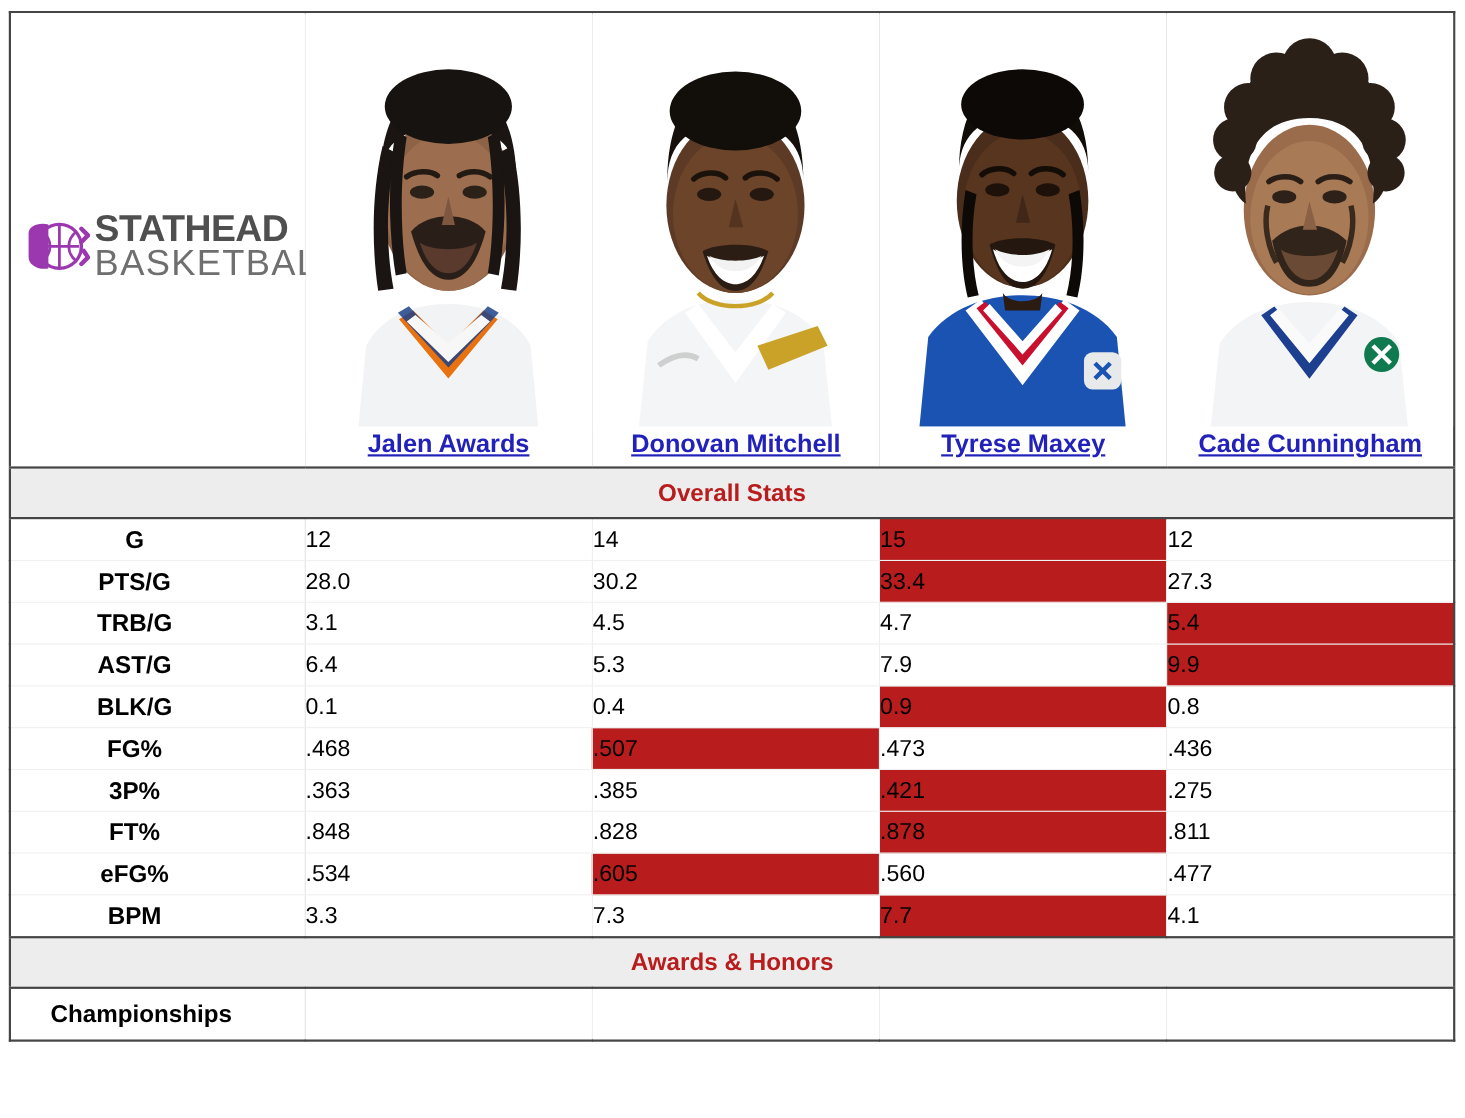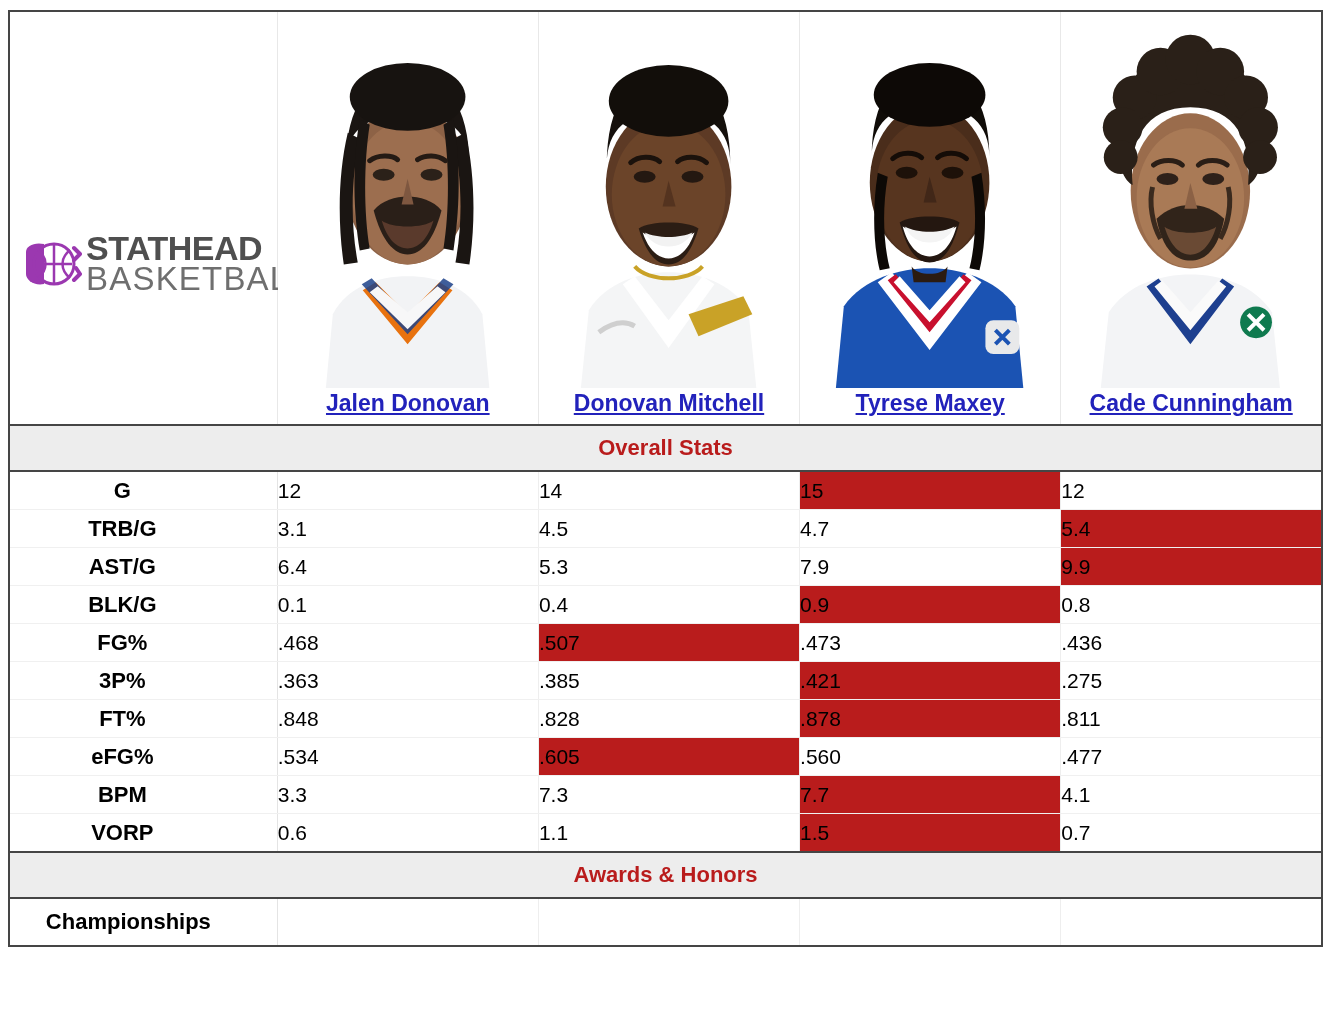--- a/index.html
+++ b/index.html
@@ -52,21 +52,20 @@
     position: relative;
   }
   .logo-wrap {
     position: absolute;
     left: 14px;
     top: 182px;
     width: 248px;
     height: 60px;
     display: flex;
     align-items: center;
-    margin-top: 40px;
   }
   .logo-mark {
     width: 58px;
     height: 52px;
     flex: 0 0 58px;
     position: relative;
   }
   .logo-text {
     margin-left: 4px;
     line-height: 0.92;
@@ -228,21 +227,21 @@
             <ellipse cx="130" cy="82" rx="58" ry="34" fill="#171310"></ellipse>
             <path d="M96 196 C104 186 118 182 130 182 C142 182 156 186 164 196 C156 226 144 240 130 240 C116 240 104 226 96 196 Z" fill="#2a1f18"></path>
             <path d="M104 206 C114 214 146 214 156 206 C150 226 140 234 130 234 C120 234 110 226 104 206 Z" fill="#5a3a2c"></path>
             <ellipse cx="106" cy="160" rx="11" ry="6" fill="#2b2119"></ellipse>
             <ellipse cx="154" cy="160" rx="11" ry="6" fill="#2b2119"></ellipse>
             <path d="M92 146 C100 140 114 140 120 145" stroke="#241a14" stroke-width="5" fill="none" stroke-linecap="round"></path>
             <path d="M140 145 C148 140 160 140 168 146" stroke="#241a14" stroke-width="5" fill="none" stroke-linecap="round"></path>
             <path d="M130 164 L124 190 L136 190 Z" fill="#7e5740"></path>
           </svg>
         </div>
-        <a class="pname">Jalen Donovan</a>
+        <a class="pname">Jalen Awards</a>
       </td>
 
       <td class="player-cell">
         <div class="photo">
           <svg class="hs" viewBox="0 0 261 374" preserveAspectRatio="xMidYMax meet" aria-hidden="true">
             <rect width="261" height="374" fill="#ffffff"></rect>
             <path d="M50 296 C68 268 100 258 130 258 C160 258 192 268 210 296 L218 374 L42 374 Z" fill="#f4f5f6"></path>
             <path d="M96 262 L130 306 L164 262 L176 270 L130 334 L84 270 Z" fill="#ffffff"></path>
             <path d="M150 300 L205 282 L214 300 L160 322 Z" fill="#c9a227"></path>
             <path d="M60 318 C74 308 86 306 96 312" stroke="#cfcfcf" stroke-width="5" fill="none"></path>
@@ -339,20 +338,27 @@
     </tr>
 
     <tr class="stat-row">
       <td class="label">G</td>
       <td>12</td>
       <td>14</td>
       <td class="hl">15</td>
       <td>12</td>
     </tr>
     <tr class="stat-row">
+      <td class="label">PTS/G</td>
+      <td>28.0</td>
+      <td>30.2</td>
+      <td class="hl">33.4</td>
+      <td>27.3</td>
+    </tr>
+    <tr class="stat-row">
       <td class="label">TRB/G</td>
       <td>3.1</td>
       <td>4.5</td>
       <td>4.7</td>
       <td class="hl">5.4</td>
     </tr>
     <tr class="stat-row">
       <td class="label">AST/G</td>
       <td>6.4</td>
       <td>5.3</td>
@@ -393,27 +399,20 @@
       <td class="hl">.605</td>
       <td>.560</td>
       <td>.477</td>
     </tr>
     <tr class="stat-row">
       <td class="label">BPM</td>
       <td>3.3</td>
       <td>7.3</td>
       <td class="hl">7.7</td>
       <td>4.1</td>
-    </tr>
-    <tr class="stat-row">
-      <td class="label">VORP</td>
-      <td>0.6</td>
-      <td>1.1</td>
-      <td class="hl">1.5</td>
-      <td>0.7</td>
     </tr>
 
     <tr class="section-row">
       <td colspan="5">Awards &amp; Honors</td>
     </tr>
 
     <tr class="award-row">
       <td class="label">Championships</td>
       <td></td>
       <td></td>

